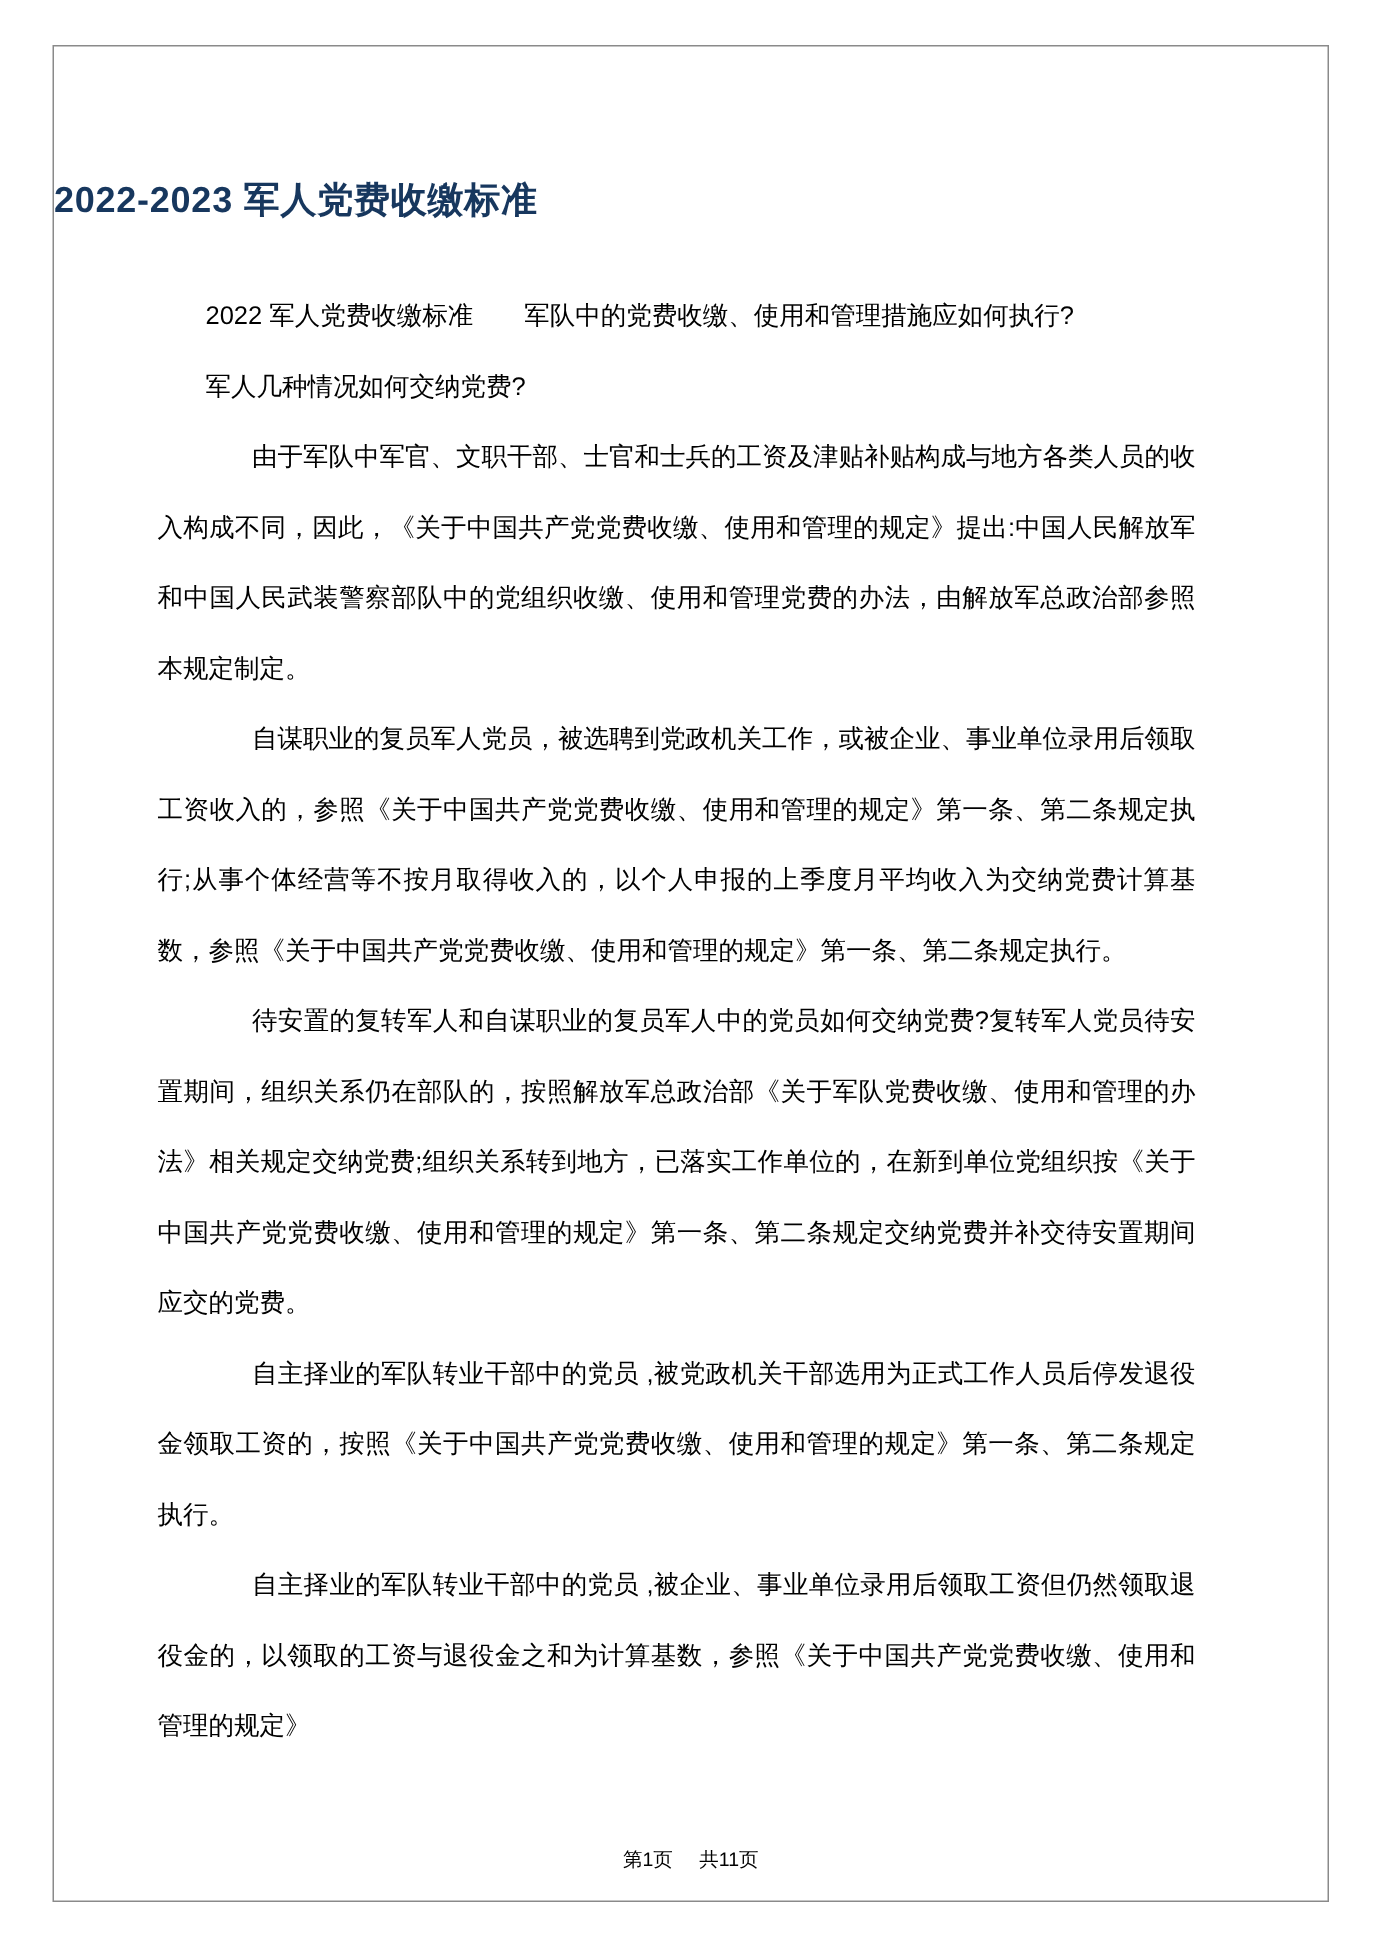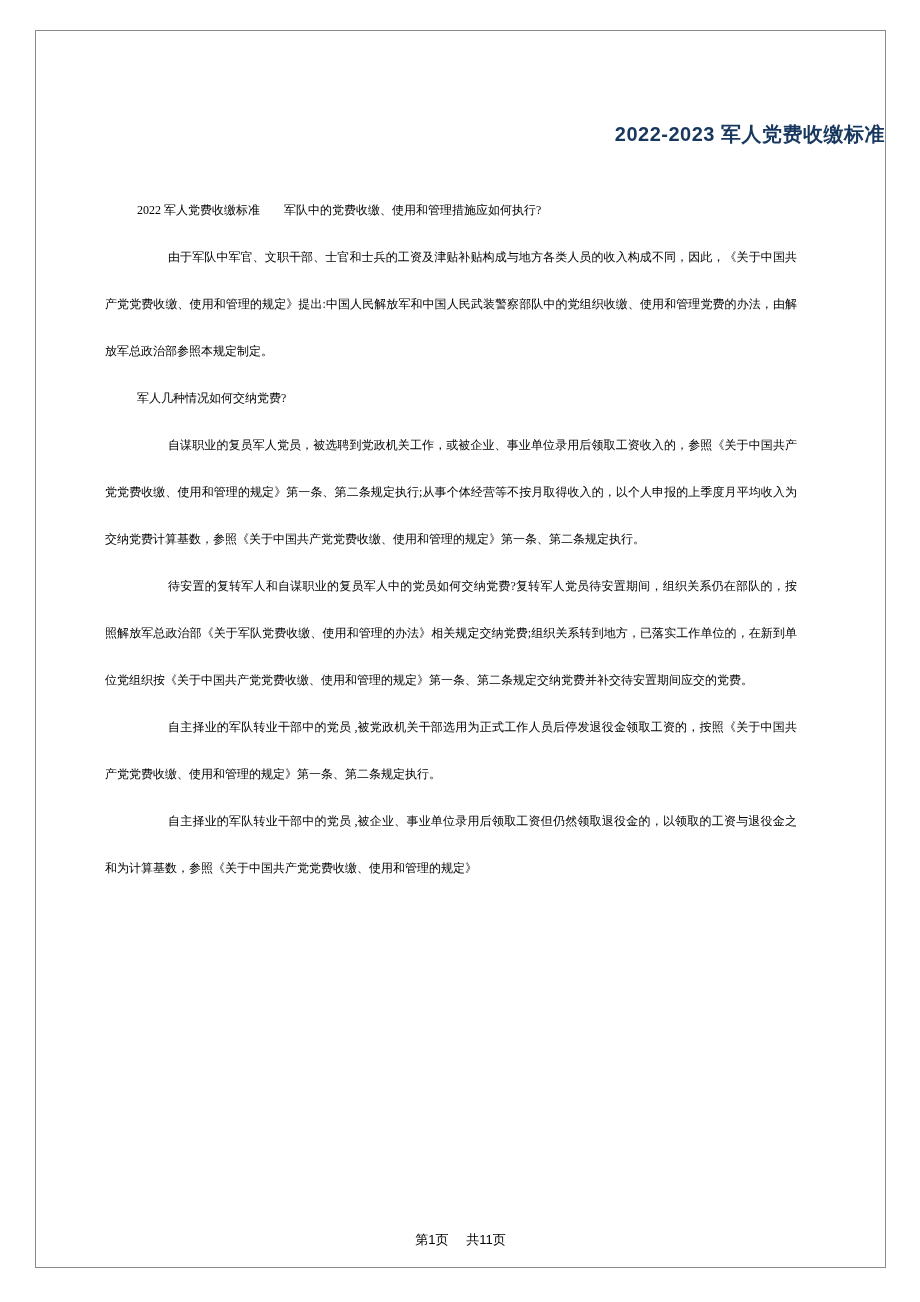--- a/index.html
+++ b/index.html
@@ -17,37 +17,36 @@
     position: absolute;
     left: 35px;
     top: 30px;
     width: 851px;
     height: 1238px;
     border: 1px solid var(--color-page-border, #8a8a8a);
     background: #ffffff;
     padding-top: 88px;
   }
   .doc-title {
-    text-align: right;
-    font-size: 20px;
+    text-align: left;
+    font-size: 24px;
     font-weight: bold;
     line-height: 30px;
     color: var(--color-title, #17375e);
     letter-spacing: 0.5px;
   }
   .doc-body {
     margin-top: 38px;
     padding-left: 69px;
     padding-right: 88px;
-    font-size: 12px;
+    font-size: 17px;
     line-height: 47px;
     color: var(--color-body, #000000);
     text-align: justify;
     text-justify: inter-ideograph;
-    font-family: Liberation Serif, serif;
   }
   .doc-body p { margin: 0; }
   .para.indent-sm { text-indent: 32px; }
   .para.indent-lg { text-indent: 63px; }
   .page-footer {
     position: absolute;
     left: 0;
     bottom: 18px;
     width: 100%;
     text-align: center;
@@ -59,22 +58,22 @@
 </style>
 </head>
 <body>
 
 <div class="page">
 
   <h1 class="doc-title">2022-2023 军人党费收缴标准</h1>
 
   <div class="doc-body">
     <p class="para indent-sm">2022 军人党费收缴标准　　军队中的党费收缴、使用和管理措施应如何执行?</p>
+    <p class="para indent-sm">军人几种情况如何交纳党费?</p>
     <p class="para indent-lg">由于军队中军官、文职干部、士官和士兵的工资及津贴补贴构成与地方各类人员的收入构成不同，因此，《关于中国共产党党费收缴、使用和管理的规定》提出:中国人民解放军和中国人民武装警察部队中的党组织收缴、使用和管理党费的办法，由解放军总政治部参照本规定制定。</p>
-    <p class="para indent-sm">军人几种情况如何交纳党费?</p>
     <p class="para indent-lg">自谋职业的复员军人党员，被选聘到党政机关工作，或被企业、事业单位录用后领取工资收入的，参照《关于中国共产党党费收缴、使用和管理的规定》第一条、第二条规定执行;从事个体经营等不按月取得收入的，以个人申报的上季度月平均收入为交纳党费计算基数，参照《关于中国共产党党费收缴、使用和管理的规定》第一条、第二条规定执行。</p>
     <p class="para indent-lg">待安置的复转军人和自谋职业的复员军人中的党员如何交纳党费?复转军人党员待安置期间，组织关系仍在部队的，按照解放军总政治部《关于军队党费收缴、使用和管理的办法》相关规定交纳党费;组织关系转到地方，已落实工作单位的，在新到单位党组织按《关于中国共产党党费收缴、使用和管理的规定》第一条、第二条规定交纳党费并补交待安置期间应交的党费。</p>
     <p class="para indent-lg">自主择业的军队转业干部中的党员 ,被党政机关干部选用为正式工作人员后停发退役金领取工资的，按照《关于中国共产党党费收缴、使用和管理的规定》第一条、第二条规定执行。</p>
     <p class="para indent-lg">自主择业的军队转业干部中的党员 ,被企业、事业单位录用后领取工资但仍然领取退役金的，以领取的工资与退役金之和为计算基数，参照《关于中国共产党党费收缴、使用和管理的规定》</p>
   </div>
 
   <div class="page-footer">
     <span class="pg">第1页</span>
     <span class="pg">共11页</span>
   </div>

